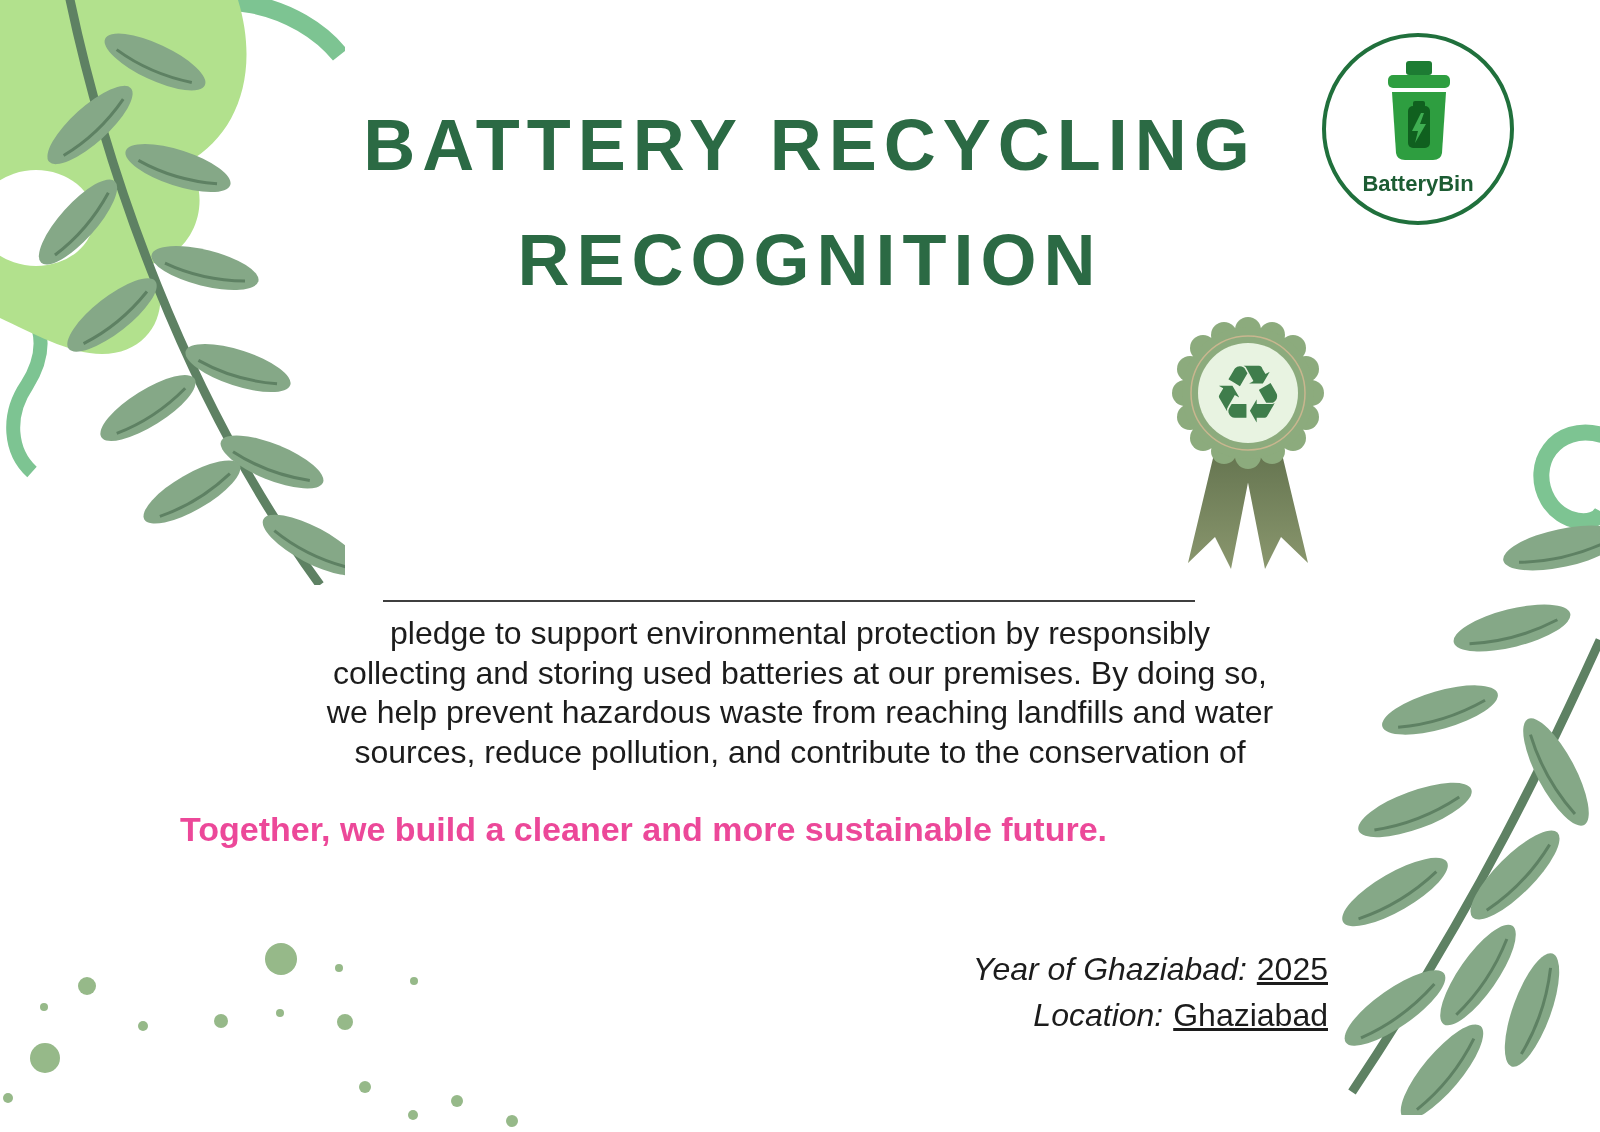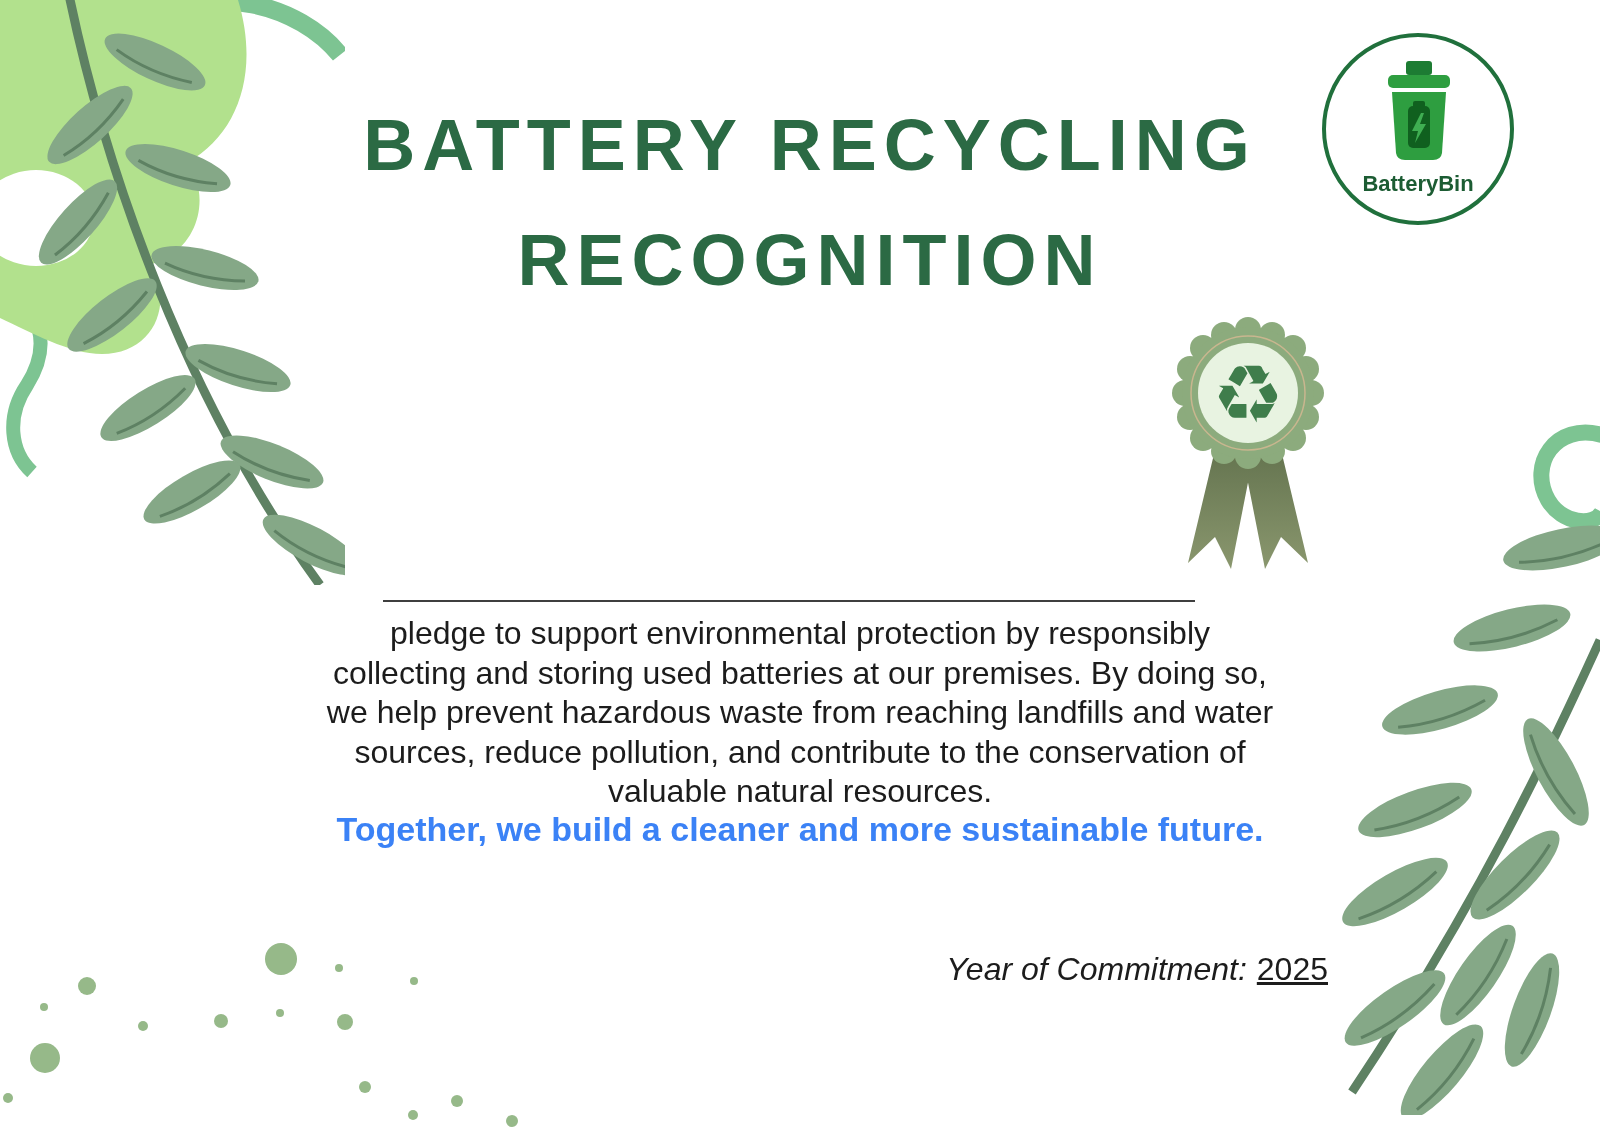--- a/index.html
+++ b/index.html
@@ -78,23 +78,22 @@
 
   .pledge {
     position: absolute; left: 268px; top: 614px; width: 1064px;
     text-align: center;
     font-size: 32px; line-height: 39.5px;
     color: #1c1c1c;
   }
 
   .tagline {
     position: absolute; left: 180px; top: 810px; width: 1240px;
-    text-align: center;
     font-size: 34px; font-weight: 700;
-    color: #3b82f6;
+    color: #ec4899;
   }
 
   .footer {
     position: absolute; right: 272px; top: 946px;
     text-align: right;
     font-size: 32px; line-height: 46px;
     color: #1c1c1c;
   }
   .footer .flabel { font-style: italic; }
   .footer .fvalue { font-style: normal; text-decoration: underline; margin-left: 10px; }
@@ -223,24 +222,26 @@
   </h1>
 
 
   <div class="sig-line"></div>
 
   <div class="pledge">
     <div>pledge to support environmental protection by responsibly</div>
     <div>collecting and storing used batteries at our premises. By doing so,</div>
     <div>we help prevent hazardous waste from reaching landfills and water</div>
     <div>sources, reduce pollution, and contribute to the conservation of</div>
-    <div>valuable natural resources.</div>
   </div>
 
   <div class="tagline">Together, we build a cleaner and more sustainable future.</div>
 
   <div class="footer">
     <div class="footer-row">
-      <span class="flabel">Year of Commitment:</span><span class="fvalue">2025</span>
+      <span class="flabel">Year of Ghaziabad:</span><span class="fvalue">2025</span>
+    </div>
+    <div class="footer-row">
+      <span class="flabel">Location:</span><span class="fvalue">Ghaziabad</span>
     </div>
   </div>
 
 </div>
 
 </body></html>

